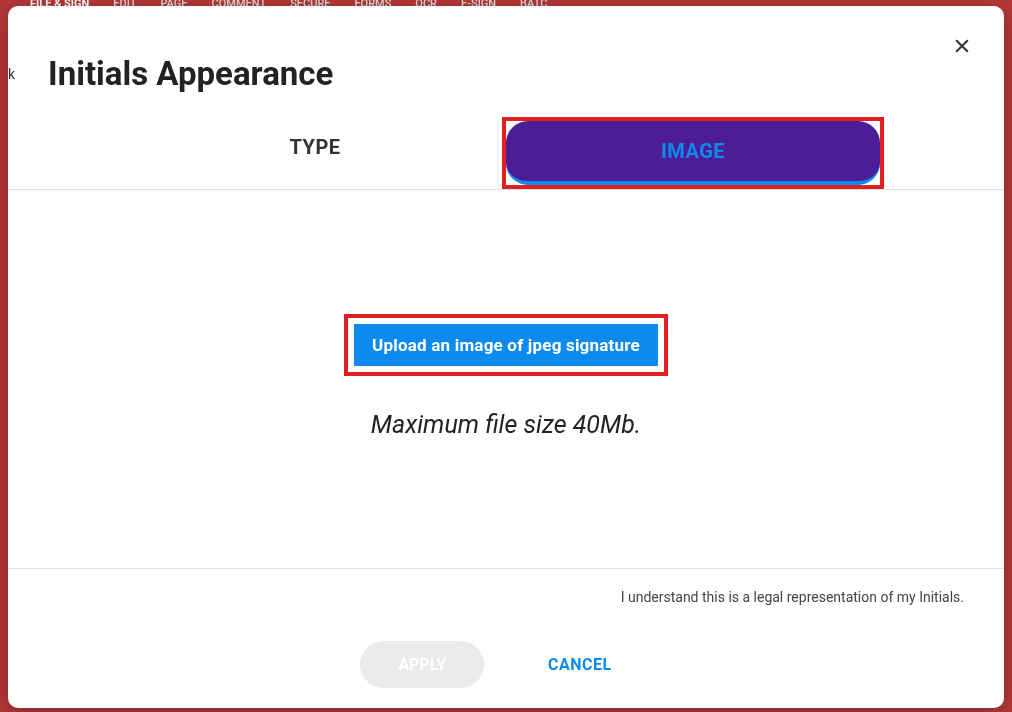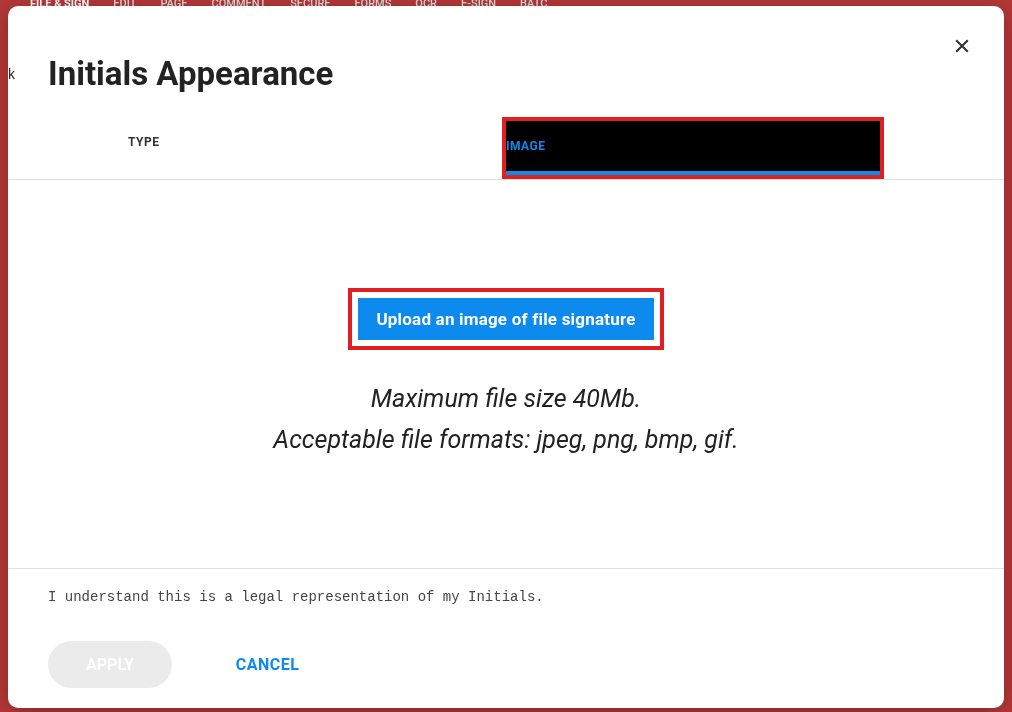--- a/index.html
+++ b/index.html
@@ -83,33 +83,34 @@
     }
     
     .tabs {
       display: flex;
       border-bottom: 1px solid #e0e0e0;
       padding: 0 120px;
     }
     
     .tab {
       flex: 1;
-      text-align: left;
+      text-align: center;
       padding: 18px 0;
-      font-size: 12px;
+      font-size: 20px;
       font-weight: 700;
       color: #333;
       cursor: pointer;
       letter-spacing: 0.5px;
     }
     
     .tab.active {
       color: #0D8AEE;
-      background: #000000;
+      background: #4c1d95;
       border-bottom: 4px solid #0D8AEE;
+      border-radius: 22px;
     }
     
     .tab-highlight-box {
       border: 4px solid #E02020;
     }
     
     .content-area {
       flex: 1;
       display: flex;
       flex-direction: column;
@@ -142,30 +143,29 @@
       text-align: center;
       margin: 6px 0;
     }
     
     .footer {
       border-top: 1px solid #e0e0e0;
       padding: 20px 40px;
     }
     
     .legal-text {
-      text-align: left;
+      text-align: right;
       color: #444;
       font-size: 14px;
       margin-bottom: 36px;
-      font-family: Liberation Mono, monospace;
     }
     
     .footer-actions {
       display: flex;
-      justify-content: flex-start;
+      justify-content: center;
       align-items: center;
       gap: 64px;
       padding-right: 40px;
     }
     
     .apply-btn {
       background: #EBEBEB;
       color: #fff;
       border: none;
       padding: 14px 38px;
@@ -222,24 +222,23 @@
 
   <div class="tabs">
     <div class="tab">TYPE</div>
     <div class="tab-highlight-box" style="flex:1;">
       <div class="tab active" style="width:100%;">IMAGE</div>
     </div>
   </div>
 
   <div class="content-area">
     <div class="upload-btn-wrapper">
-      <button class="upload-btn">Upload an image of file signature</button>
+      <button class="upload-btn">Upload an image of jpeg signature</button>
     </div>
     <p class="info-text">Maximum file size 40Mb.</p>
-    <p class="info-text">Acceptable file formats: jpeg, png, bmp, gif.</p>
   </div>
 
   <div class="footer">
     <p class="legal-text">I understand this is a legal representation of my Initials.</p>
     <div class="footer-actions">
       <button class="apply-btn">APPLY</button>
       <button class="cancel-btn">CANCEL</button>
     </div>
   </div>
 </div>

